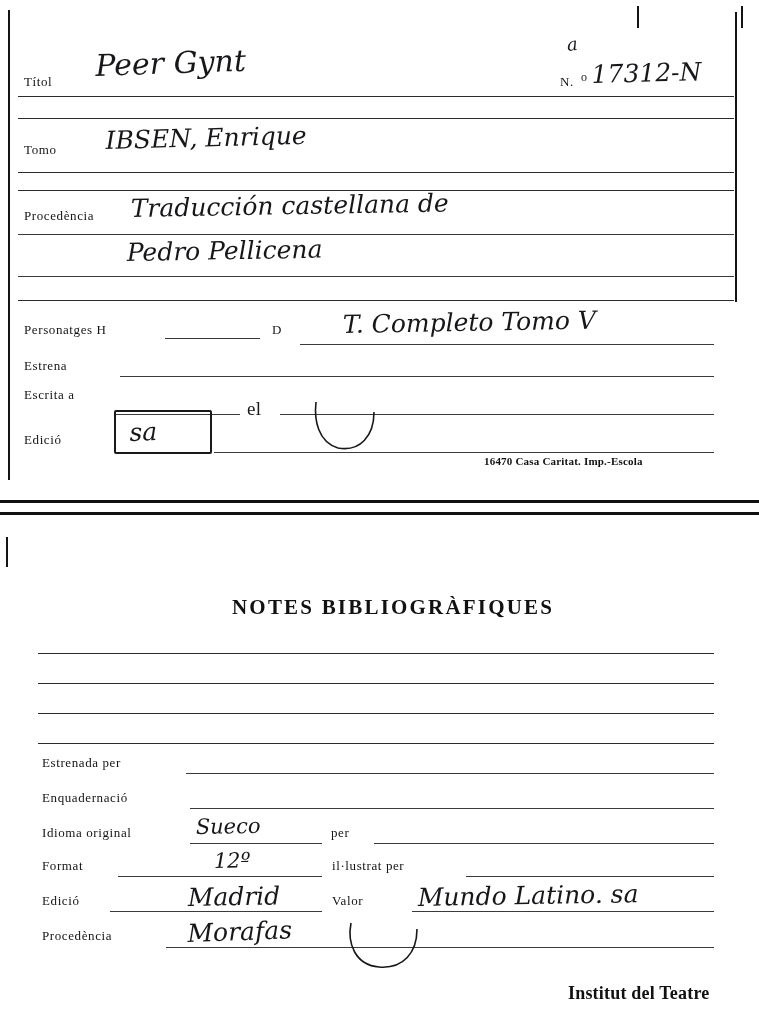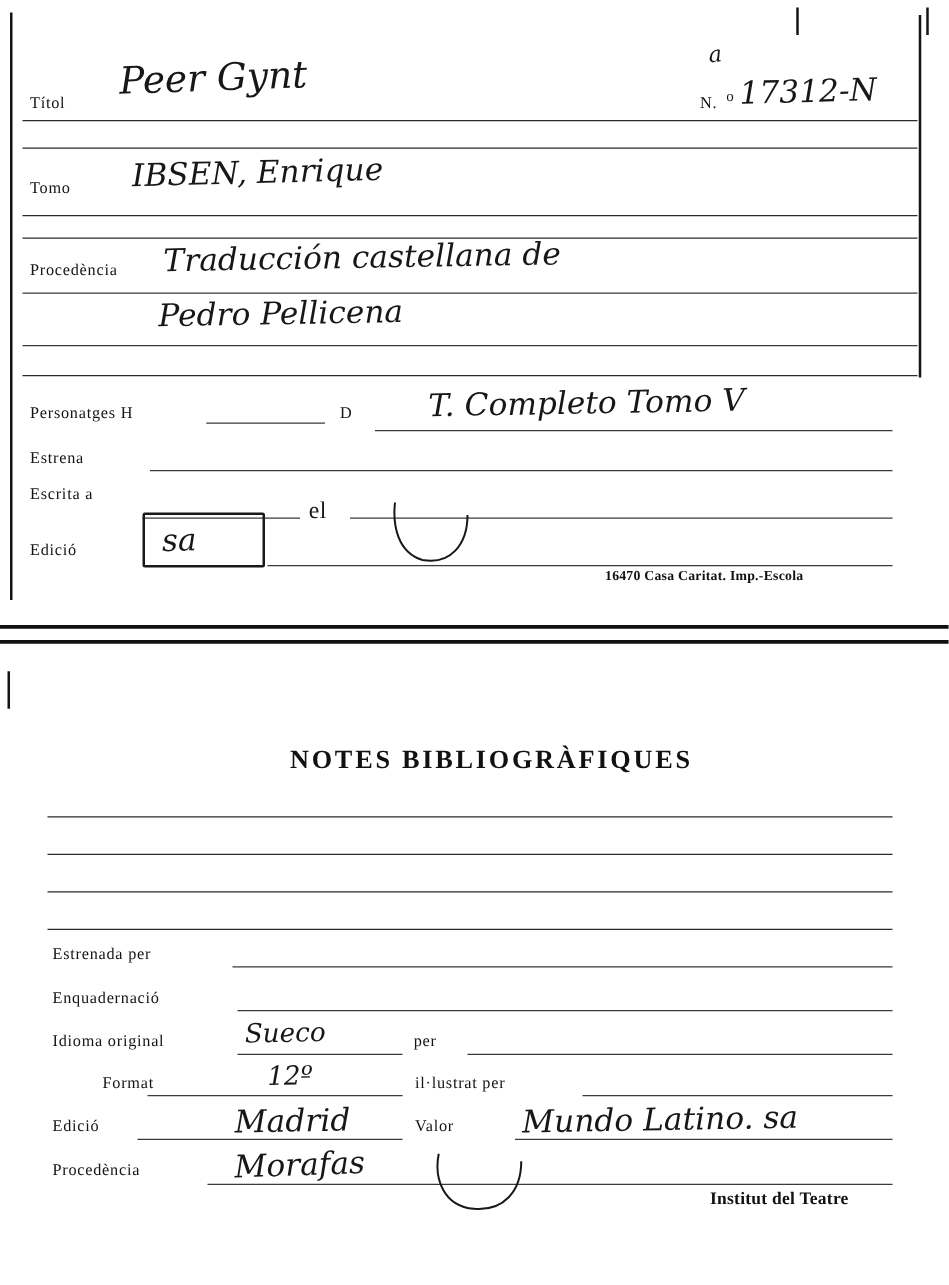--- a/index.html
+++ b/index.html
@@ -205,37 +205,37 @@
 
     <div class="lab" style="left:42px; top:275px;">Enquadernació</div>
     <div class="rule-thin" style="left:190px; top:293px; width:524px;"></div>
 
     <div class="lab" style="left:42px; top:310px;">Idioma original</div>
     <div class="hand hand-sm" style="left:196px; top:300px; transform: rotate(-1deg);">Sueco</div>
     <div class="rule-thin" style="left:190px; top:328px; width:132px;"></div>
     <div class="lab" style="left:331px; top:310px;">per</div>
     <div class="rule-thin" style="left:374px; top:328px; width:340px;"></div>
 
-    <div class="lab" style="left:42px; top:343px;margin-left:40px;">Format</div>
+    <div class="lab" style="left:42px; top:343px;">Format</div>
     <div class="hand hand-sm" style="left:214px; top:334px; transform: rotate(-1deg);">12º</div>
     <div class="rule-thin" style="left:118px; top:361px; width:204px;"></div>
     <div class="lab" style="left:332px; top:343px;">il·lustrat per</div>
     <div class="rule-thin" style="left:466px; top:361px; width:248px;"></div>
 
     <div class="lab" style="left:42px; top:378px;">Edició</div>
     <div class="hand hand-md" style="left:188px; top:368px; transform: rotate(-1deg);">Madrid</div>
     <div class="rule-thin" style="left:110px; top:396px; width:212px;"></div>
     <div class="lab" style="left:332px; top:378px;">Valor</div>
     <div class="hand hand-md" style="left:418px; top:368px; transform: rotate(-1deg);">Mundo Latino. sa</div>
     <div class="rule-thin" style="left:412px; top:396px; width:302px;"></div>
 
     <div class="lab" style="left:42px; top:413px;">Procedència</div>
     <div class="hand hand-md" style="left:188px; top:404px; transform: rotate(-2deg);">Morafas</div>
     <div class="rule-thin" style="left:166px; top:432px; width:548px;"></div>
 
     <svg class="squig" style="left:345px; top:406px;" width="80" height="52" viewBox="0 0 80 52">
       <path d="M6 2 C 2 22, 10 44, 34 46 C 58 48, 72 32, 72 8" fill="none" stroke="#18181b" stroke-width="1.6"></path>
     </svg>
 
-    <div class="imprint" style="left:568px; top:437px; font-size:14px;">Institut del Teatre</div>
+    <div class="imprint" style="left:568px; top:468px; font-size:18px;">Institut del Teatre</div>
   </div>
 
 </div>
 
 </body></html>

